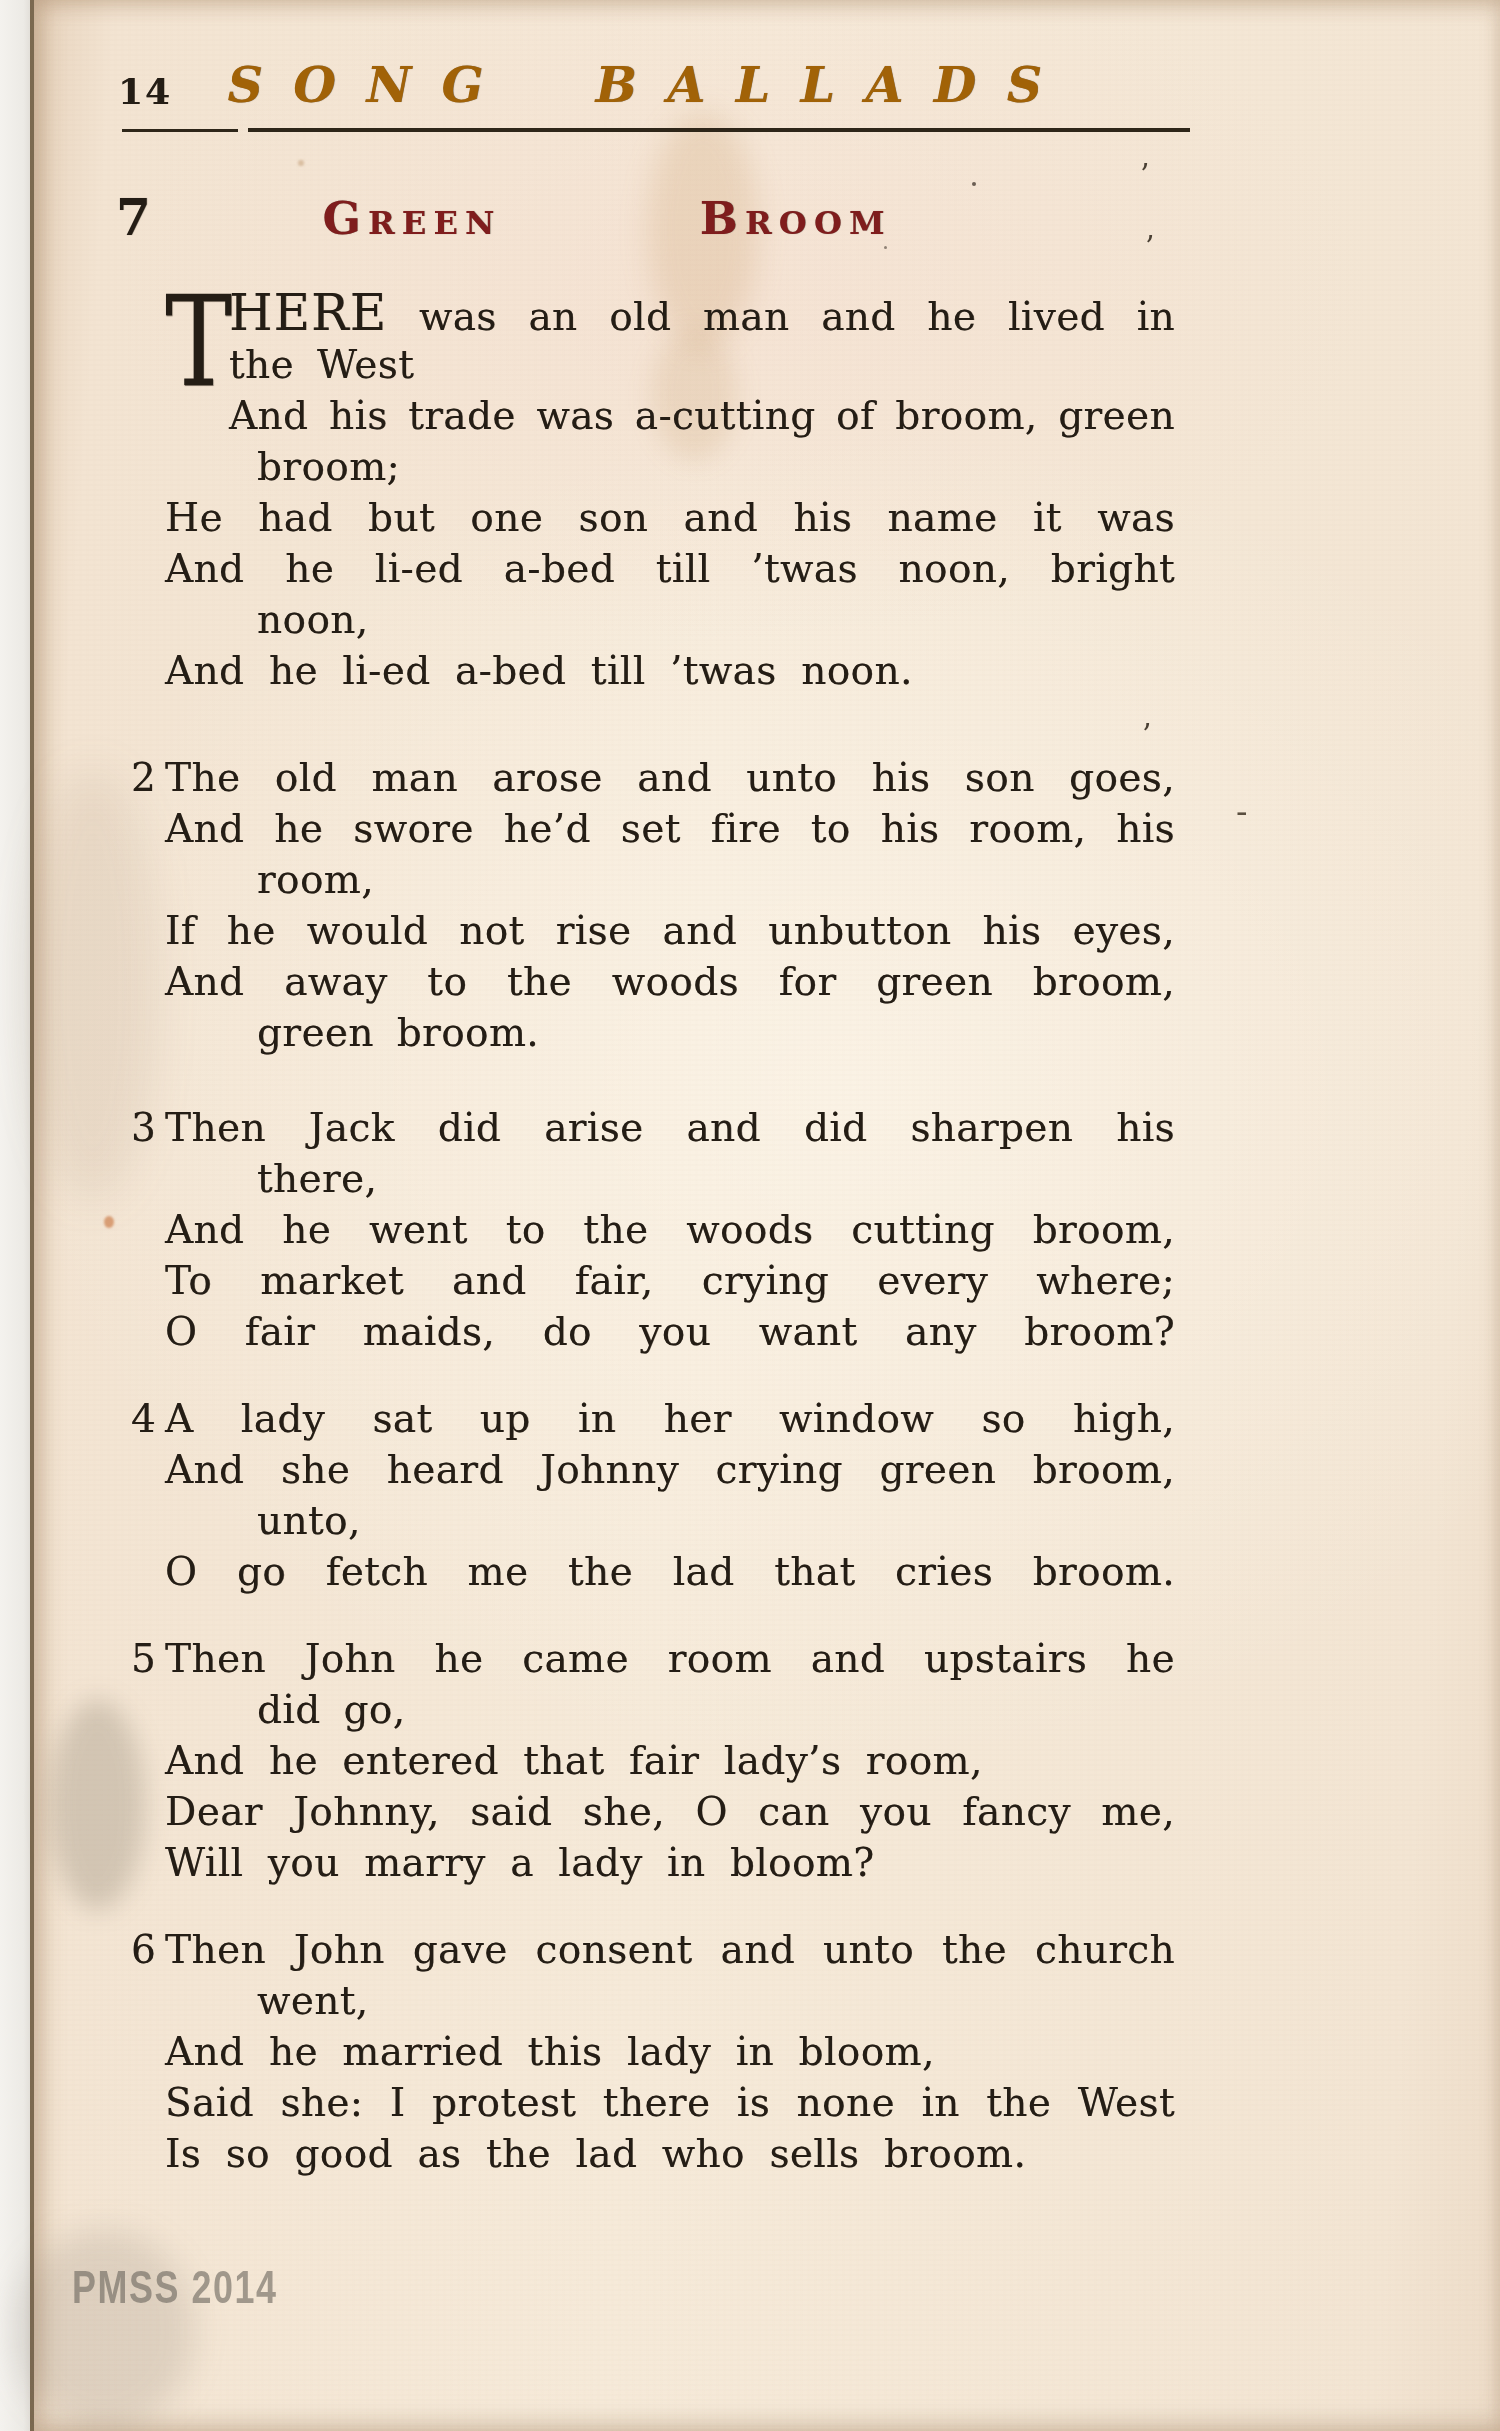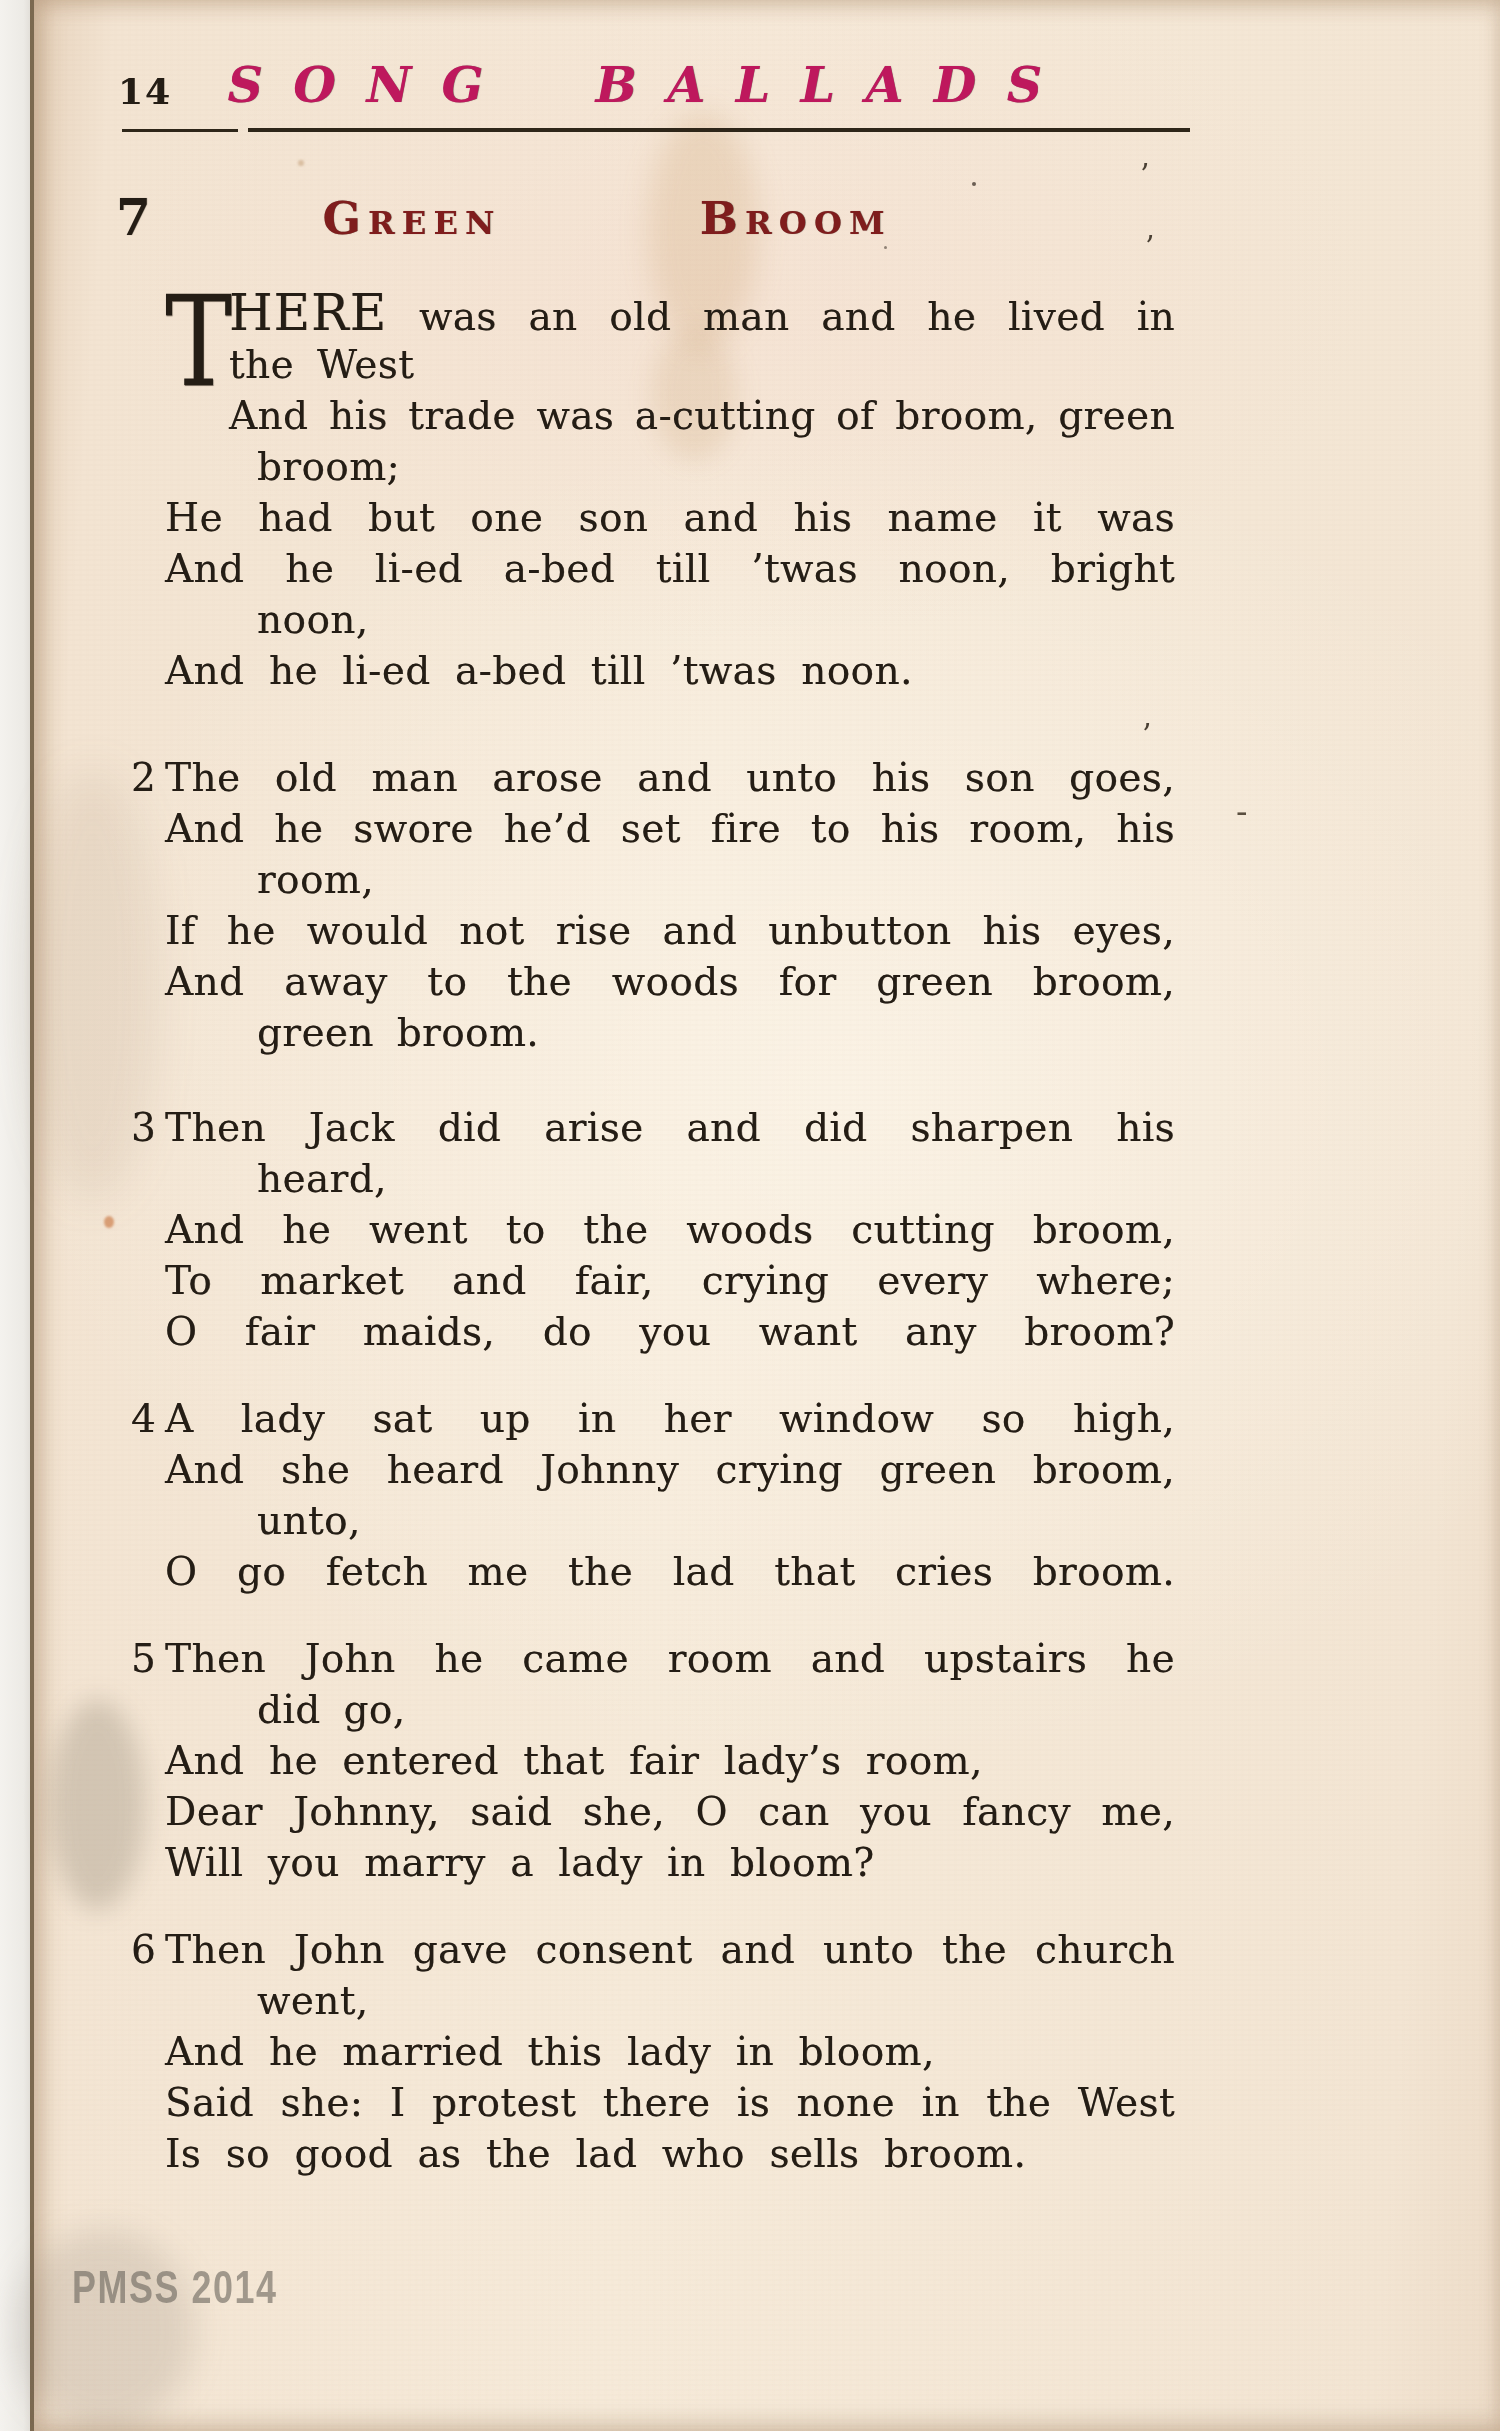--- a/index.html
+++ b/index.html
@@ -37,21 +37,21 @@
   .m1{left:1140px;top:160px;}
   .m2{left:1145px;top:232px;}
   .m3{left:1142px;top:720px;}
   .m4{left:1236px;top:796px;font-size:34px;color:#5a4f40;}
   .dot1{position:absolute;left:972px;top:182px;width:4px;height:4px;border-radius:50%;background:rgba(60,50,40,0.75);}
   .dot2{position:absolute;left:884px;top:246px;width:3px;height:3px;border-radius:50%;background:rgba(60,50,40,0.55);}
   
   .pagenum{position:absolute;left:118px;top:70px;font-size:36px;font-weight:700;
     color:#241d15;letter-spacing:2px;text-shadow:0.3px 0.3px 0.6px rgba(35,25,15,0.6);}
   .runtitle{position:absolute;left:145px;top:56px;width:1010px;text-align:center;
-    font-style:italic;font-weight:700;font-size:49px;color:#be185d;
+    font-style:italic;font-weight:700;font-size:49px;color:#a16207;
     letter-spacing:0.62em;word-spacing:0.7em;
     text-shadow:0.4px 0.4px 0.7px rgba(35,25,15,0.55);}
   .rule{position:absolute;background:#2e2619;}
   .rule-l{left:122px;top:129px;width:116px;height:3px;}
   .rule-r{left:248px;top:128px;width:942px;height:4px;}
   .songnum{position:absolute;left:116px;top:188px;font-size:50px;font-weight:700;
     color:#241d15;text-shadow:0.4px 0.4px 0.7px rgba(35,25,15,0.55);}
   .songtitle{position:absolute;left:145px;top:192px;width:1010px;text-align:center;
     transform:translateX(-43px);
     font-variant:small-caps;font-weight:700;font-size:45px;color:#7f1d1d;
@@ -134,21 +134,21 @@
       <div class="line j num"><span class="stz-num">2</span><span>The old man arose and unto his son goes,</span></div>
       <div class="line j">And he swore he’d set fire to his room, his</div>
       <div class="line w">room,</div>
       <div class="line j">If he would not rise and unbutton his eyes,</div>
       <div class="line j">And away to the woods for green broom,</div>
       <div class="line w">green broom.</div>
     </div>
 
     <div class="stanza">
       <div class="line j num"><span class="stz-num">3</span><span>Then Jack did arise and did sharpen his</span></div>
-      <div class="line w">heard,</div>
+      <div class="line w">there,</div>
       <div class="line j">And he went to the woods cutting broom,</div>
       <div class="line j">To market and fair, crying every where;</div>
       <div class="line j">O fair maids, do you want any broom?</div>
     </div>
 
     <div class="stanza">
       <div class="line j num"><span class="stz-num">4</span><span>A lady sat up in her window so high,</span></div>
       <div class="line j">And she heard Johnny crying green broom,</div>
       <div class="line w">unto,</div>
       <div class="line j">O go fetch me the lad that cries broom.</div>

